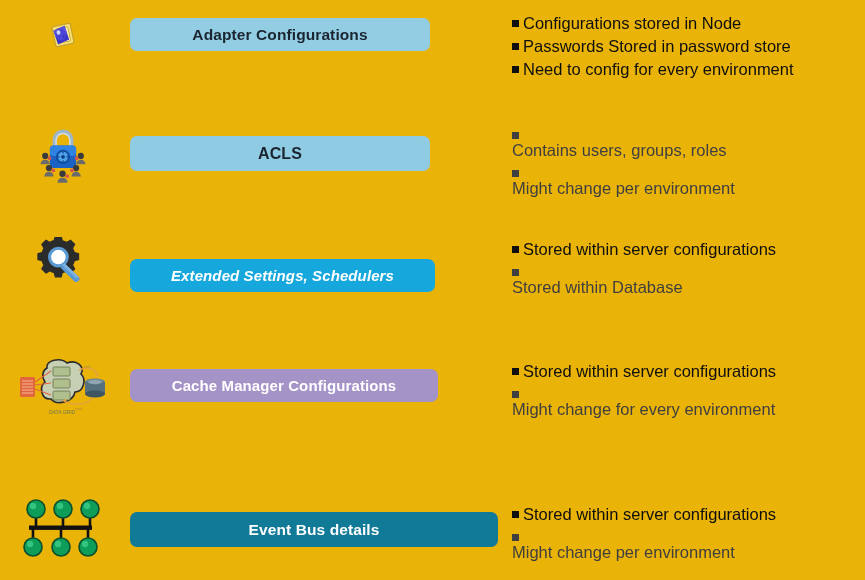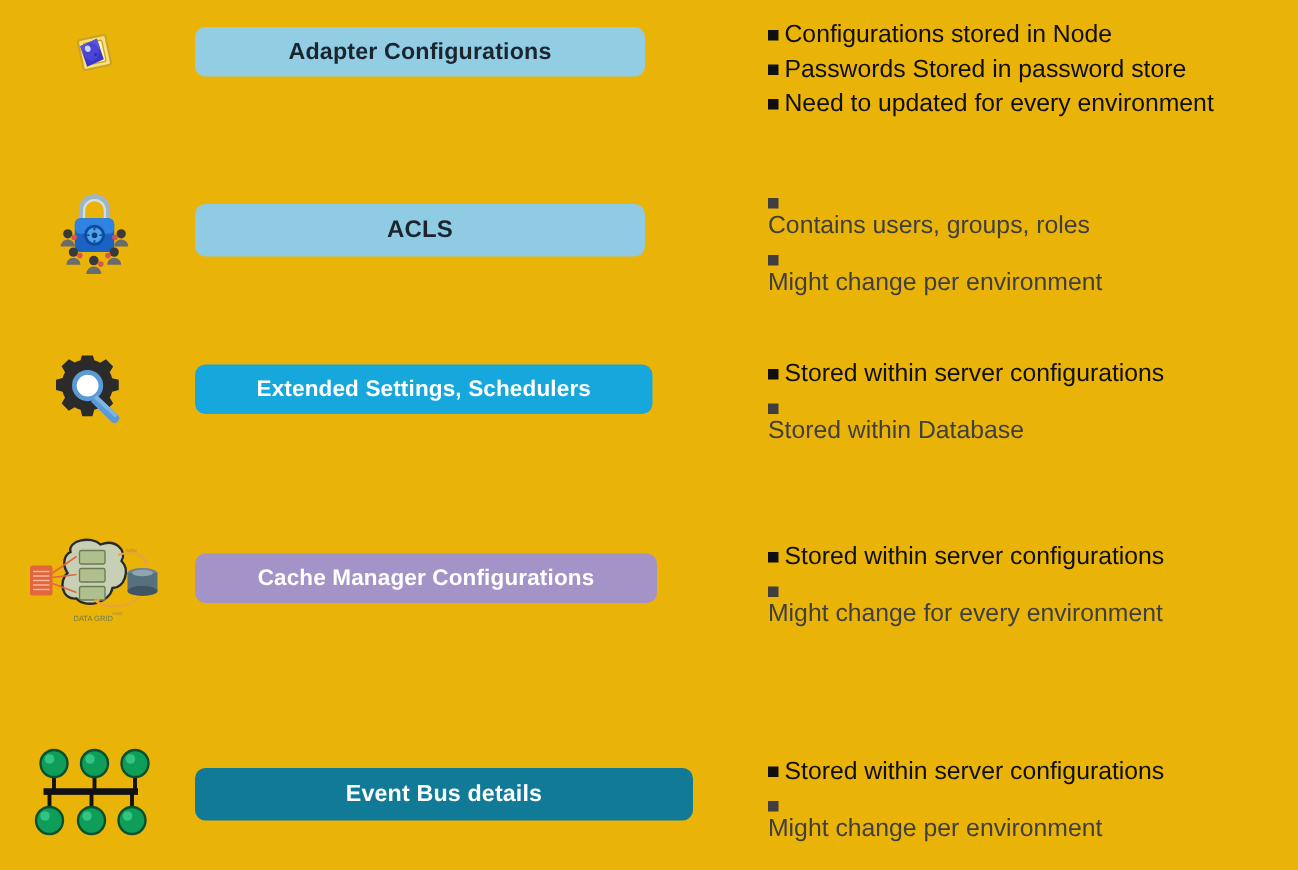--- a/index.html
+++ b/index.html
@@ -133,21 +133,21 @@
         <li class="b-dark">
           <span class="sq"></span>
           <span>Configurations stored in Node</span>
         </li>
         <li class="b-dark">
           <span class="sq"></span>
           <span>Passwords Stored in password store</span>
         </li>
         <li class="b-dark">
           <span class="sq"></span>
-          <span>Need to updated for every environment</span>
+          <span>Need to config for every environment</span>
         </li>
       </ul>
     </div>
   </div>
 
   <div class="row" style="top:122px;height:80px;">
     <div class="icon-cell" style="height:64px;top:0;">
       <span>
         <svg class="ic acl-icon" viewBox="0 0 64 64">
 
@@ -223,21 +223,21 @@
           <circle cx="23" cy="21.8" r="8.6" fill="#ffffff"></circle>
 
           <g>
             <circle cx="23" cy="21.8" r="9.6" fill="none" stroke="#5B9BD5" stroke-width="3.4"></circle>
             <path d="M29.6 28.6 L45 43.2 a3.4 3.4 0 0 1-4.8 4.8 L25.4 33.4 Z" fill="#5B9BD5"></path>
             <path d="M29.6 28.6 L45 43.2 a3.4 3.4 0 0 1-2.4 1.6 L27.4 30.6 Z" fill="#7FB3E0"></path>
           </g>
         </svg>
       </span>
     </div>
-    <div class="pill-cell" style="top:11px;">
+    <div class="pill-cell" style="top:27px;font-style:italic;">
       <div class="pill" style="width:305px;height:33px;background:#16A8DD;color:#FFFFFF;font-size:15px;">Extended Settings, Schedulers</div>
     </div>
     <div class="bullets-cell" style="top:6px;">
       <ul class="bullets">
         <li class="b-dark">
           <span class="sq"></span>
           <span>Stored within server configurations</span>
         </li>
         <li class="b-gray">
           <span class="sq"></span>
@@ -344,21 +344,21 @@
             <circle cx="10" cy="46" r="3.2" fill="#3FD08E" opacity="0.75"></circle>
             <circle cx="41" cy="49" r="9" fill="#0E9E5A" stroke="#0A4F2E" stroke-width="1.6"></circle>
             <circle cx="38" cy="46" r="3.2" fill="#3FD08E" opacity="0.75"></circle>
             <circle cx="68" cy="49" r="9" fill="#0E9E5A" stroke="#0A4F2E" stroke-width="1.6"></circle>
             <circle cx="65" cy="46" r="3.2" fill="#3FD08E" opacity="0.75"></circle>
           </g>
         </svg>
       </span>
     </div>
     <div class="pill-cell" style="top:15px;">
-      <div class="pill" style="width:332px;height:35px;background:#117A97;color:#FFFFFF;font-size:15.5px;">Event Bus details</div>
+      <div class="pill" style="width:368px;height:35px;background:#117A97;color:#FFFFFF;font-size:15.5px;">Event Bus details</div>
     </div>
     <div class="bullets-cell" style="top:6px;">
       <ul class="bullets">
         <li class="b-dark">
           <span class="sq"></span>
           <span>Stored within server configurations</span>
         </li>
         <li class="b-gray">
           <span class="sq"></span>
           <span>Might change per environment</span>

